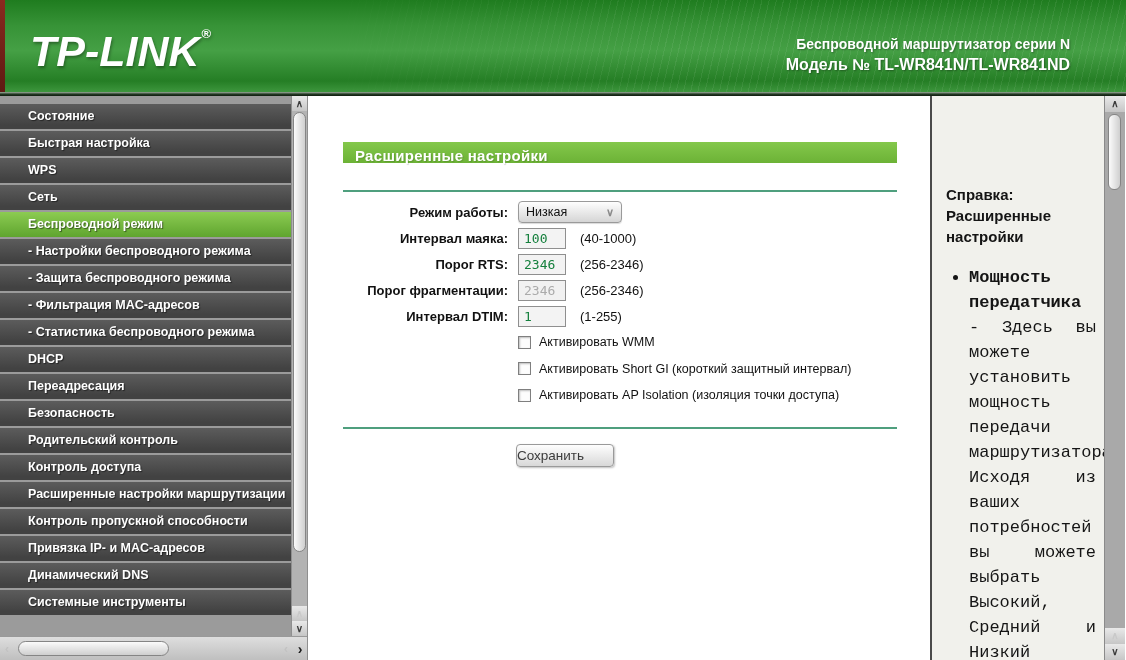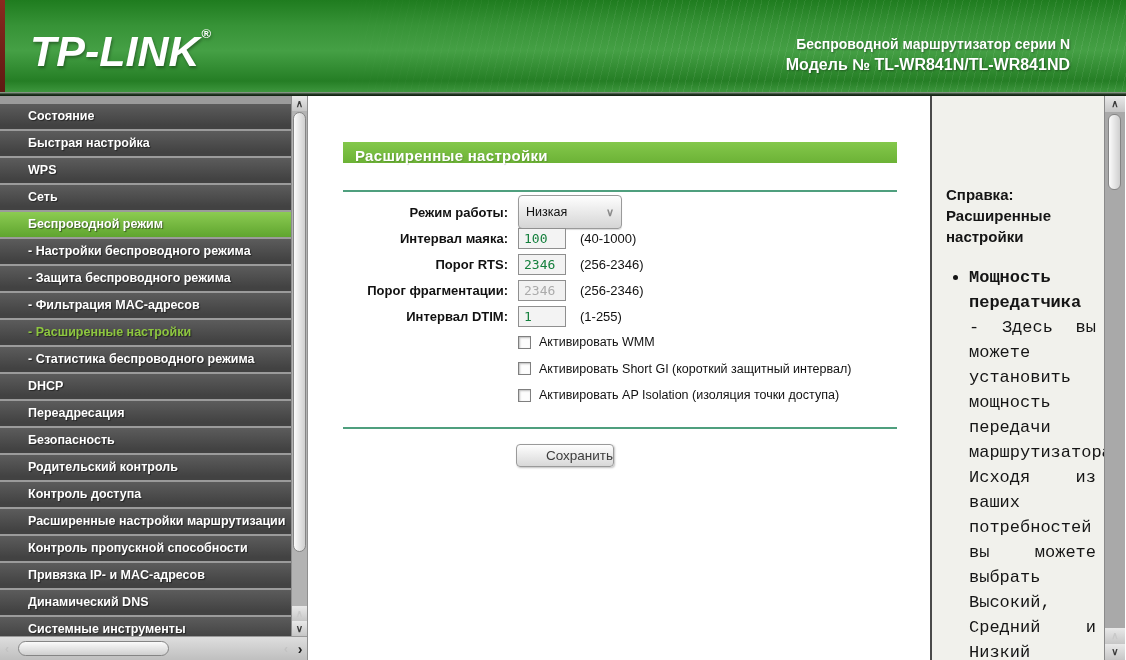--- a/index.html
+++ b/index.html
@@ -60,37 +60,37 @@
   .main { width:623px; background:#fff; border-left:1px solid #8f8f8f; position:relative; }
   .section-bar { margin:46px 33px 0 35px; height:21px; line-height:27px; padding-left:12px;
     background:linear-gradient(180deg,#84c84b,#6cb236); color:#fff; font-size:15px; font-weight:bold;
     letter-spacing:0.3px; text-shadow:1px 1px 1px rgba(0,0,0,0.15); }
   .hr { margin:27px 33px 0 35px; height:2px; background:#4f9f7e; }
   .form { margin-top:7px; }
   .frow { display:flex; align-items:center; height:26px; }
   .flabel { width:200px; text-align:right; font-size:13px; font-weight:bold; color:#111;
     padding-right:0; }
   .fctrl { margin-left:10px; display:flex; align-items:center; }
-  .select { width:104px; height:34px; border:1px solid #9a9a9a; border-radius:4px;
+  .select { width:104px; height:22px; border:1px solid #9a9a9a; border-radius:4px;
     background:linear-gradient(180deg,#fefefe,#d5d5d5); display:flex; align-items:center;
     justify-content:space-between; padding:0 7px; font-size:12.5px; color:#111; cursor:pointer;
     box-shadow:0 1px 1px rgba(0,0,0,0.15);}
   .select .sel-arrow { color:#8a8a8a; font-size:11px; font-weight:bold; }
   .tinput { width:48px; height:21px; border:1px solid #8f8f8f; background:#f3f3f3;
     font-family:"DejaVu Sans Mono", monospace; font-size:13px; color:#15803d; padding:0 0 0 5px; }
   .tinput:disabled { color:#ababab; background:#f1f1f1; }
   .hint { margin-left:14px; font-size:13px; color:#111; }
   .crow { display:flex; align-items:center; height:26.5px; margin-left:210px; }
   .checkbox { width:13px; height:13px; border:1px solid #7f7f7f; background:#fdfdfd;
     box-shadow:inset 1px 1px 2px rgba(0,0,0,0.25); cursor:pointer; }
   .clabel { margin-left:8px; font-size:12.5px; color:#111; }
   .hr2 { margin-top:18px; }
   .save-btn { margin:15px 0 0 208px; width:98px; height:23px; border:1px solid #9a9a9a;
     border-radius:4px; background:linear-gradient(180deg,#fefefe,#d8d8d8);
-    font-size:13.5px; color:#3c3c3c; text-align:right; line-height:21px; cursor:pointer;
+    font-size:13.5px; color:#3c3c3c; text-align:left; line-height:21px; cursor:pointer;
     box-shadow:1px 1px 2px rgba(0,0,0,0.25); font-family:"Liberation Sans", sans-serif; }
 
   
   .help { width:174px; background:#f1f1ec; border-left:2px solid #4a4a4a;
     padding:88px 8px 0 14px; color:#151515; }
   .help-title { font-size:15px; font-weight:bold; line-height:21px; width:118px; }
   .help-list { margin:18px 0 0 0; padding-left:23px; }
   .help-list li { font-size:17px; line-height:25px; text-align:justify; margin-bottom:1px;font-family:Liberation Mono, monospace; }
   .help-term { font-weight:bold; }
 
@@ -119,21 +119,20 @@
   <div class="sidebar">
     <div class="menu">
       <div class="menu-item">Состояние</div>
       <div class="menu-item">Быстрая настройка</div>
       <div class="menu-item">WPS</div>
       <div class="menu-item">Сеть</div>
       <div class="menu-item active">Беспроводной режим</div>
       <div class="menu-item">- Настройки беспроводного режима</div>
       <div class="menu-item">- Защита беспроводного режима</div>
       <div class="menu-item">- Фильтрация MAC-адресов</div>
-      <div class="menu-item active-sub">- Расширенные настройки</div>
       <div class="menu-item">- Статистика беспроводного режима</div>
       <div class="menu-item">DHCP</div>
       <div class="menu-item">Переадресация</div>
       <div class="menu-item">Безопасность</div>
       <div class="menu-item">Родительский контроль</div>
       <div class="menu-item">Контроль доступа</div>
       <div class="menu-item">Расширенные настройки маршрутизации</div>
       <div class="menu-item">Контроль пропускной способности</div>
       <div class="menu-item">Привязка IP- и MAC-адресов</div>
       <div class="menu-item">Динамический DNS</div>

